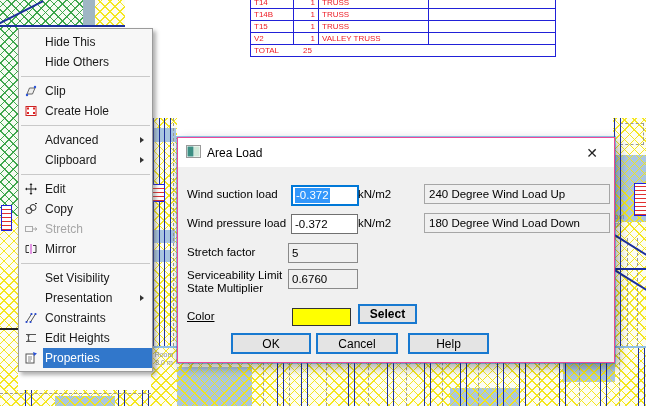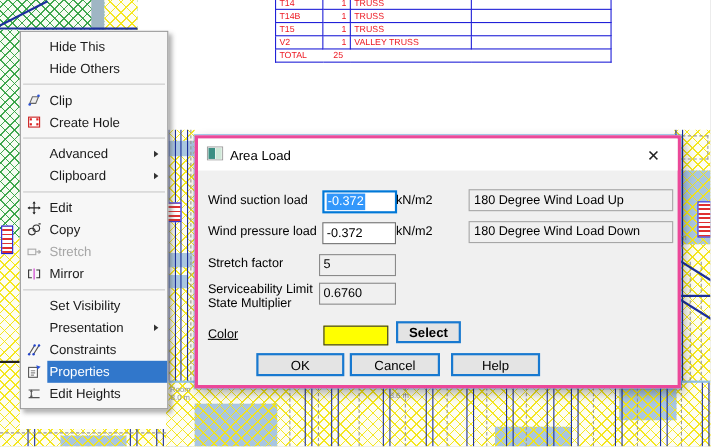--- a/index.html
+++ b/index.html
@@ -36,22 +36,22 @@
   .mi{display:flex;align-items:center;height:20px;cursor:default;}
   .mico{width:24px;display:flex;justify-content:center;align-items:center;flex:0 0 24px;}
   .mlab{flex:1;display:flex;align-items:center;height:100%;padding-left:2px;}
   .mlab .sc{margin-left:auto;padding-right:14px;}
   .mlab .arr{margin-left:auto;margin-right:8px;width:0;height:0;
       border-left:4px solid #333;border-top:3.5px solid transparent;border-bottom:3.5px solid transparent;}
   .mi.dis .mlab{color:#a6a6a6;}
   .mi.hl .mlab{background:#3177cb;color:#fff;}
   .msep{border-top:1px solid #c9c9c9;margin:4px 2px 4px 2px;height:0;}
   
-  #dlg{position:absolute;left:177px;top:123px;width:436px;height:224px;background:#f0f0f0;
-      border:3px solid #ec4899;box-shadow:0 0 0 1px rgba(24,121,208,.45),3px 4px 10px rgba(0,0,0,.35);
+  #dlg{position:absolute;left:177px;top:137px;width:436px;height:224px;background:#f0f0f0;
+      border:1px solid #ec4899;box-shadow:0 0 0 1px rgba(24,121,208,.45),3px 4px 10px rgba(0,0,0,.35);
       z-index:15;font-size:11.5px;color:#000;}
   #dlgtitle{position:absolute;left:0;top:0;right:0;height:29px;background:#fff;
       display:flex;align-items:center;padding-left:8px;}
   #dlgtitle .ttl{margin-left:6px;font-size:12px;}
   #dlgclose{position:absolute;right:12px;top:5px;width:20px;height:20px;display:flex;
       align-items:center;justify-content:center;font-size:14px;color:#222;cursor:default;}
   .fldlab{position:absolute;left:9px;width:102px;line-height:13px;}
   .fld{position:absolute;left:113px;width:62px;height:18px;background:#fff;
       border:1px solid #707070;font-size:11.5px;line-height:18px;padding-left:3px;}
   .fld.ro{background:#f0f0f0;border-color:#8a8a8a;}
@@ -290,56 +290,56 @@
           <svg width="14" height="14" viewBox="0 0 14 14">
             <path d="M2.5 11 L7.5 3 M6.5 11 L11.5 3" stroke="#555" fill="none"></path>
             <circle cx="2.5" cy="11" r="1.1" fill="#24c"></circle>
             <circle cx="7.5" cy="3" r="1.1" fill="#24c"></circle>
             <circle cx="6.5" cy="11" r="1.1" fill="#24c"></circle>
             <circle cx="11.5" cy="3" r="1.1" fill="#24c"></circle>
           </svg>
         </span>
       <span class="mlab">Constraints</span>
       </div>
+    <div class="mi">
+      <span class="mico">
+          <svg width="14" height="14" viewBox="0 0 14 14">
+            <path d="M2 3.5 H12 M2 10.5 H12 M4.5 3.5 V10.5" stroke="#555" fill="none"></path>
+            <path d="M4.5 3 l-1.4 2.2 h2.8 Z M4.5 11 l-1.4 -2.2 h2.8 Z" fill="#555"></path>
+          </svg>
+        </span>
+      <span class="mlab">Edit Heights</span>
+      </div>
     <div class="mi hl">
       <span class="mico">
           <svg width="14" height="14" viewBox="0 0 14 14">
             <rect x="2" y="3" width="8" height="9" fill="#fff" stroke="#555"></rect>
             <path d="M4 6 h4 M4 8 h4 M4 10 h3" stroke="#888"></path>
             <path d="M9 1 l4 1.5 -3 2.5 Z" fill="#2a52d8"></path>
           </svg>
         </span>
       <span class="mlab">Properties</span>
-      </div>
-    <div class="mi">
-      <span class="mico">
-          <svg width="14" height="14" viewBox="0 0 14 14">
-            <path d="M2 3.5 H12 M2 10.5 H12 M4.5 3.5 V10.5" stroke="#555" fill="none"></path>
-            <path d="M4.5 3 l-1.4 2.2 h2.8 Z M4.5 11 l-1.4 -2.2 h2.8 Z" fill="#555"></path>
-          </svg>
-        </span>
-      <span class="mlab">Edit Heights</span>
       </div>
   </div>
 
   <div id="dlg">
     <div id="dlgtitle">
       <span><svg width="15" height="13">
             <rect x="0.5" y="0.5" width="14" height="12" fill="#fff" stroke="#999"></rect>
             <rect x="1.5" y="1.5" width="6" height="10" fill="#3c8f83"></rect>
             <rect x="8" y="1.5" width="5.5" height="10" fill="#cfe8d8"></rect>
           </svg></span>
       <span class="ttl">Area Load</span>
     </div>
     <div id="dlgclose">✕</div>
 
     <div class="fldlab" style="top:50px;">Wind suction load</div>
     <div class="fld focus" style="top:47px;"><span class="sel">-0.372</span></div>
     <div class="unit" style="top:50px;">kN/m2</div>
-    <div class="desc" style="top:46px;">180 Degree Wind Load Up</div>
+    <div class="desc" style="top:46px;">240 Degree Wind Load Up</div>
 
     <div class="fldlab" style="top:79px;">Wind pressure load</div>
     <div class="fld" style="top:76px;"><span>-0.372</span></div>
     <div class="unit" style="top:79px;">kN/m2</div>
     <div class="desc" style="top:75px;">180 Degree Wind Load Down</div>
 
     <div class="fldlab" style="top:108px;">Stretch factor</div>
     <div class="fld ro" style="top:105px;left:110px;width:65px;"><span>5</span></div>
 
     <div class="fldlab" style="top:131px;">Serviceability Limit State Multiplier</div>

